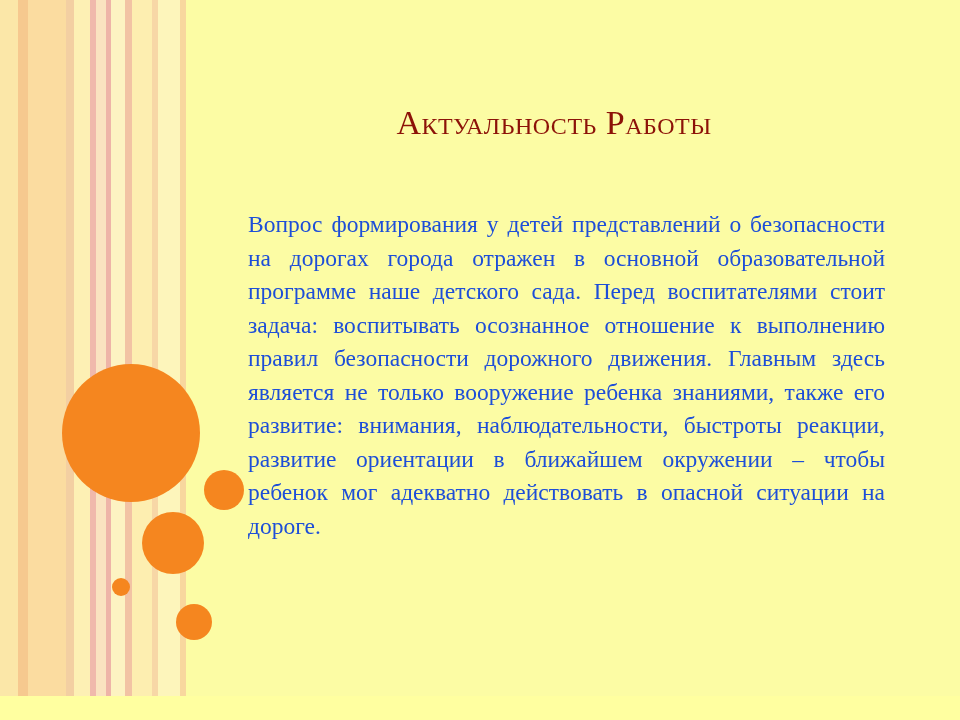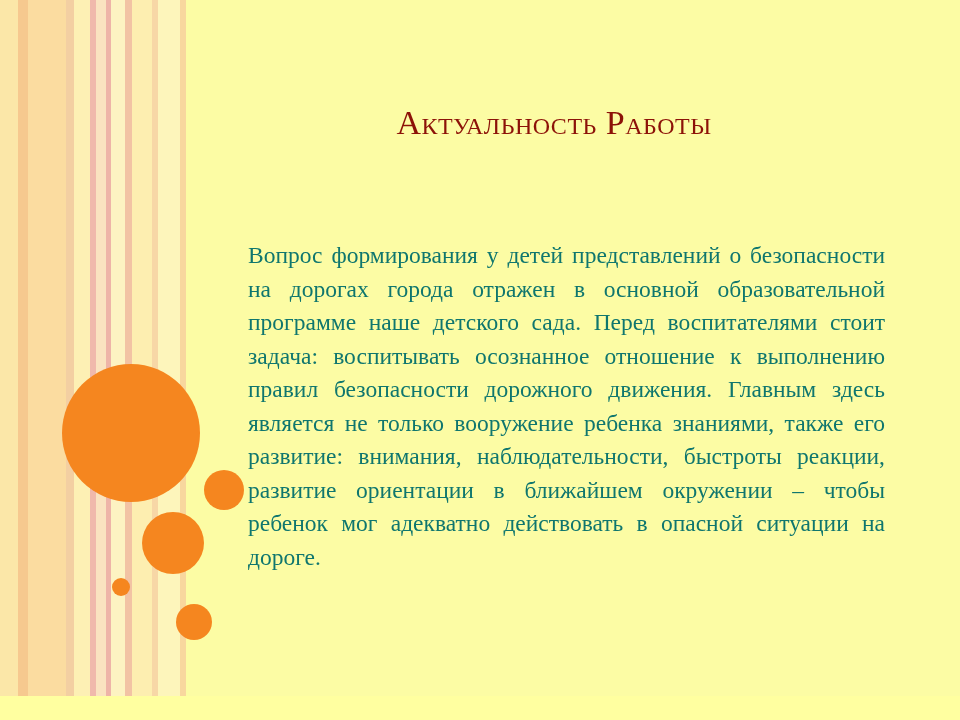--- a/index.html
+++ b/index.html
@@ -112,18 +112,18 @@
 
   <div class="circle c1" style="background: rgb(245, 134, 31);"></div>
   <div class="circle c2" style="background: rgb(245, 134, 31);"></div>
   <div class="circle c3" style="background: rgb(245, 134, 31);"></div>
   <div class="circle c4" style="background: rgb(245, 134, 31);"></div>
   <div class="circle c5" style="background: rgb(245, 134, 31);"></div>
 
   <div class="content">
     <div class="slide-title" style="color: rgb(140, 18, 8);">Актуальность работы</div>
 
-    <div class="body-text" style="color: #0f766e; margin-top: 31px;">
+    <div class="body-text" style="color: #1d4ed8;">
       <p>Вопрос формирования у детей представлений о безопасности на дорогах города отражен в основной образовательной программе наше детского сада. Перед воспитателями стоит задача: воспитывать осознанное отношение к выполнению правил безопасности дорожного движения. Главным здесь является не только вооружение ребенка знаниями, также его развитие: внимания, наблюдательности, быстроты реакции, развитие ориентации в ближайшем окружении – чтобы ребенок мог адекватно действовать в опасной ситуации на дороге.</p>
     </div>
   </div>
 
 </div>
 
 </body></html>

